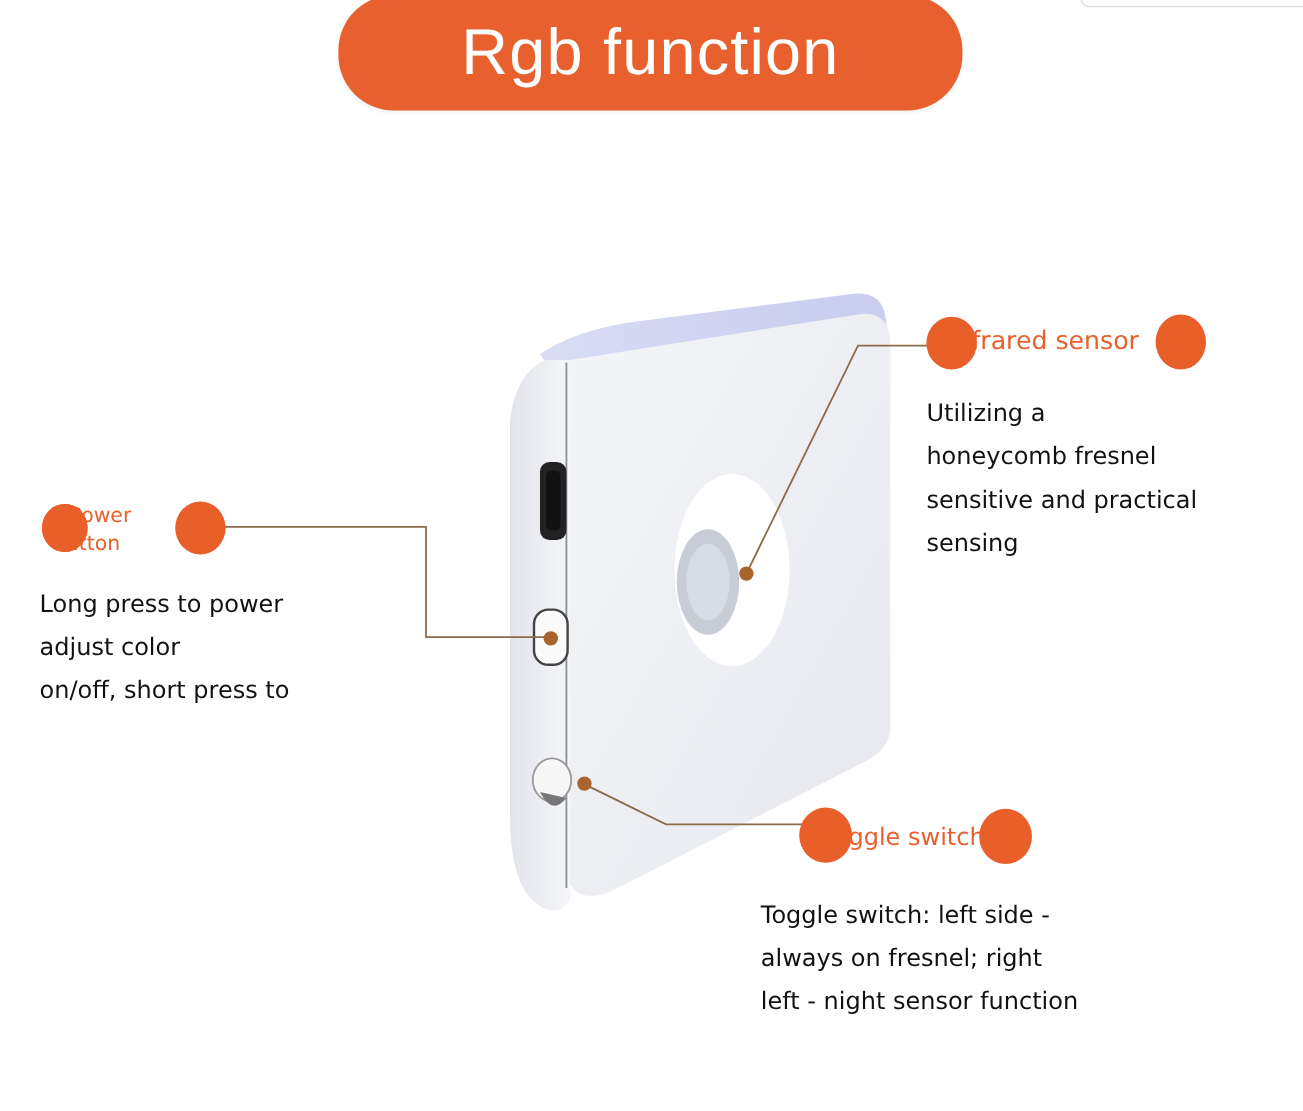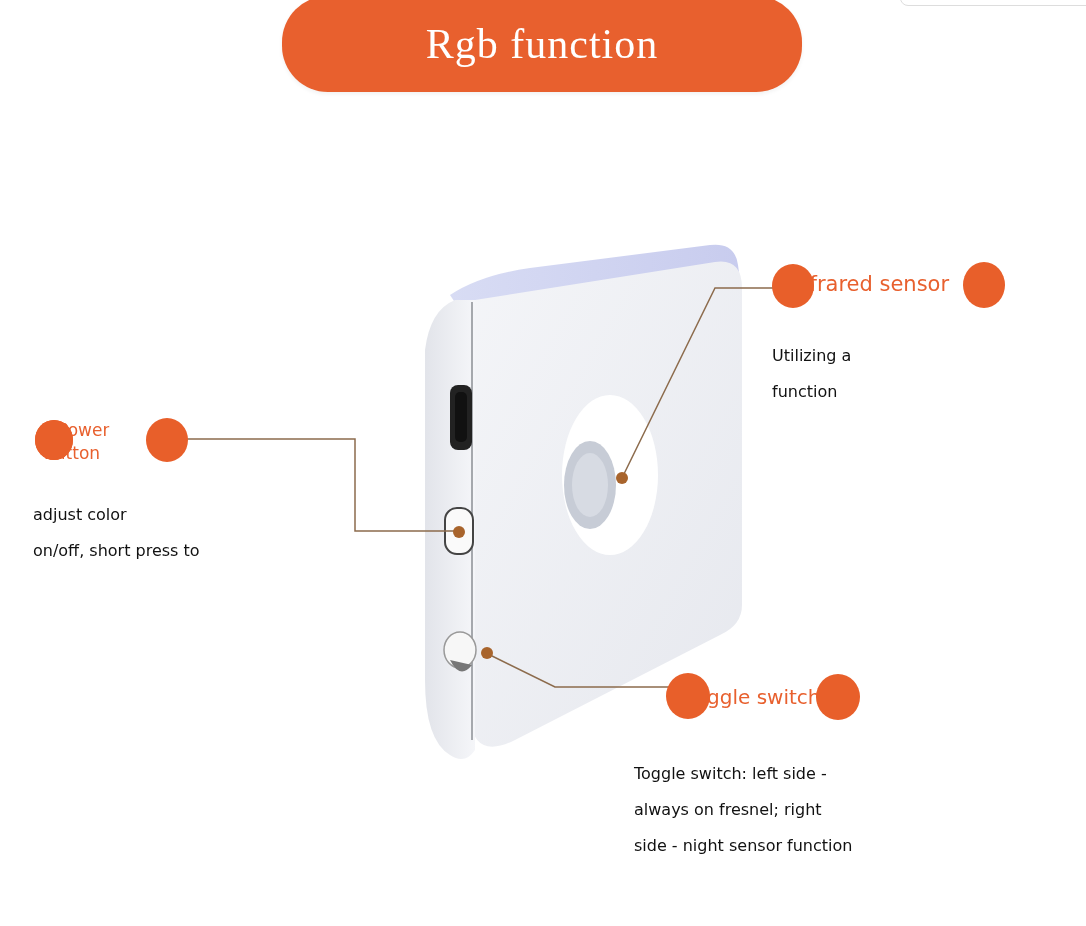--- a/index.html
+++ b/index.html
@@ -1,23 +1,23 @@
 <!DOCTYPE html>
 <html><head>
 <meta charset="utf-8">
 <style>
   html,body{margin:0;padding:0;background:#fff;}
   body{width:1086px;height:926px;position:relative;overflow:hidden;font-family:"DejaVu Sans","Liberation Sans",sans-serif;}
   .frame-corner{position:absolute;left:900px;top:-12px;width:200px;height:16px;border:1px solid #ddd;border-radius:8px;}
   .title-pill{position:absolute;left:282px;top:0;width:520px;height:92px;background:#e8602e;border-radius:0 0 46px 46px / 0 0 46px 46px;display:flex;align-items:center;justify-content:center;box-shadow:0 2px 4px rgba(0,0,0,0.06);}
   .title-pill{border-radius:46px;top:-4px;height:96px;}
-  .title-text{color:#fff;font-size:42px;letter-spacing:1px;font-family:Liberation Serif, serif;}
+  .title-text{color:#fff;font-size:54px;letter-spacing:1px;font-family:Liberation Sans, sans-serif;}
   .lbl{position:absolute;color:#e8602e;font-size:19px;white-space:nowrap;}
   .dot{position:absolute;border-radius:50%;background:#e85f2a;}
-  .desc{position:absolute;color:#111;font-size:16px;line-height:36px;margin-top:12px;}
+  .desc{position:absolute;color:#111;font-size:20px;line-height:36px;}
   .small-dot{position:absolute;width:12px;height:12px;border-radius:50%;background:#a8642c;}
   svg.lines{position:absolute;left:0;top:0;}
   
   .device{position:absolute;left:420px;top:240px;width:325px;height:525px;}
 </style>
 </head>
 <body>
 
 <div class="frame-corner"></div>
 
@@ -74,32 +74,35 @@
 <span class="dot" style="left:35px;top:420px;width:38px;height:40px;"></span>
 <span class="lbl" style="left:58px;top:418px;font-size:17px;line-height:24px;">
   <span style="display:block;clip-path:inset(0 0 0 14px);margin-left:-14px;padding-left:14px;">Power</span>
 </span>
 <span class="lbl" style="left:44px;top:441px;font-size:17px;line-height:24px;">
   <span>button</span>
 </span>
 <span class="dot" style="left:35px;top:420px;width:38px;height:40px;"></span>
 <span class="dot" style="left:146px;top:418px;width:42px;height:44px;"></span>
 <div class="desc" style="left:33px;top:485px;">
+  <div>Long press to power</div>
   <div>adjust color</div>
   <div>on/off, short press to</div>
 </div>
 
 <span class="lbl" style="left:790px;top:272px;font-size:21px;">Infrared sensor</span>
 <span class="dot" style="left:772px;top:264px;width:42px;height:44px;"></span>
 <span class="dot" style="left:963px;top:262px;width:42px;height:46px;"></span>
 <div class="desc" style="left:772px;top:326px;">
   <div>Utilizing a</div>
-  <div>function</div>
+  <div>honeycomb fresnel</div>
+  <div>sensitive and practical</div>
+  <div>sensing</div>
 </div>
 
 <span class="lbl" style="left:686px;top:685px;font-size:20px;">Toggle switch</span>
 <span class="dot" style="left:666px;top:673px;width:44px;height:46px;"></span>
 <span class="dot" style="left:816px;top:674px;width:44px;height:46px;"></span>
 <div class="desc" style="left:634px;top:744px;">
   <div>Toggle switch: left side -</div>
   <div>always on fresnel; right</div>
-  <div>side - night sensor function</div>
+  <div>left - night sensor function</div>
 </div>
 
 </body></html>

